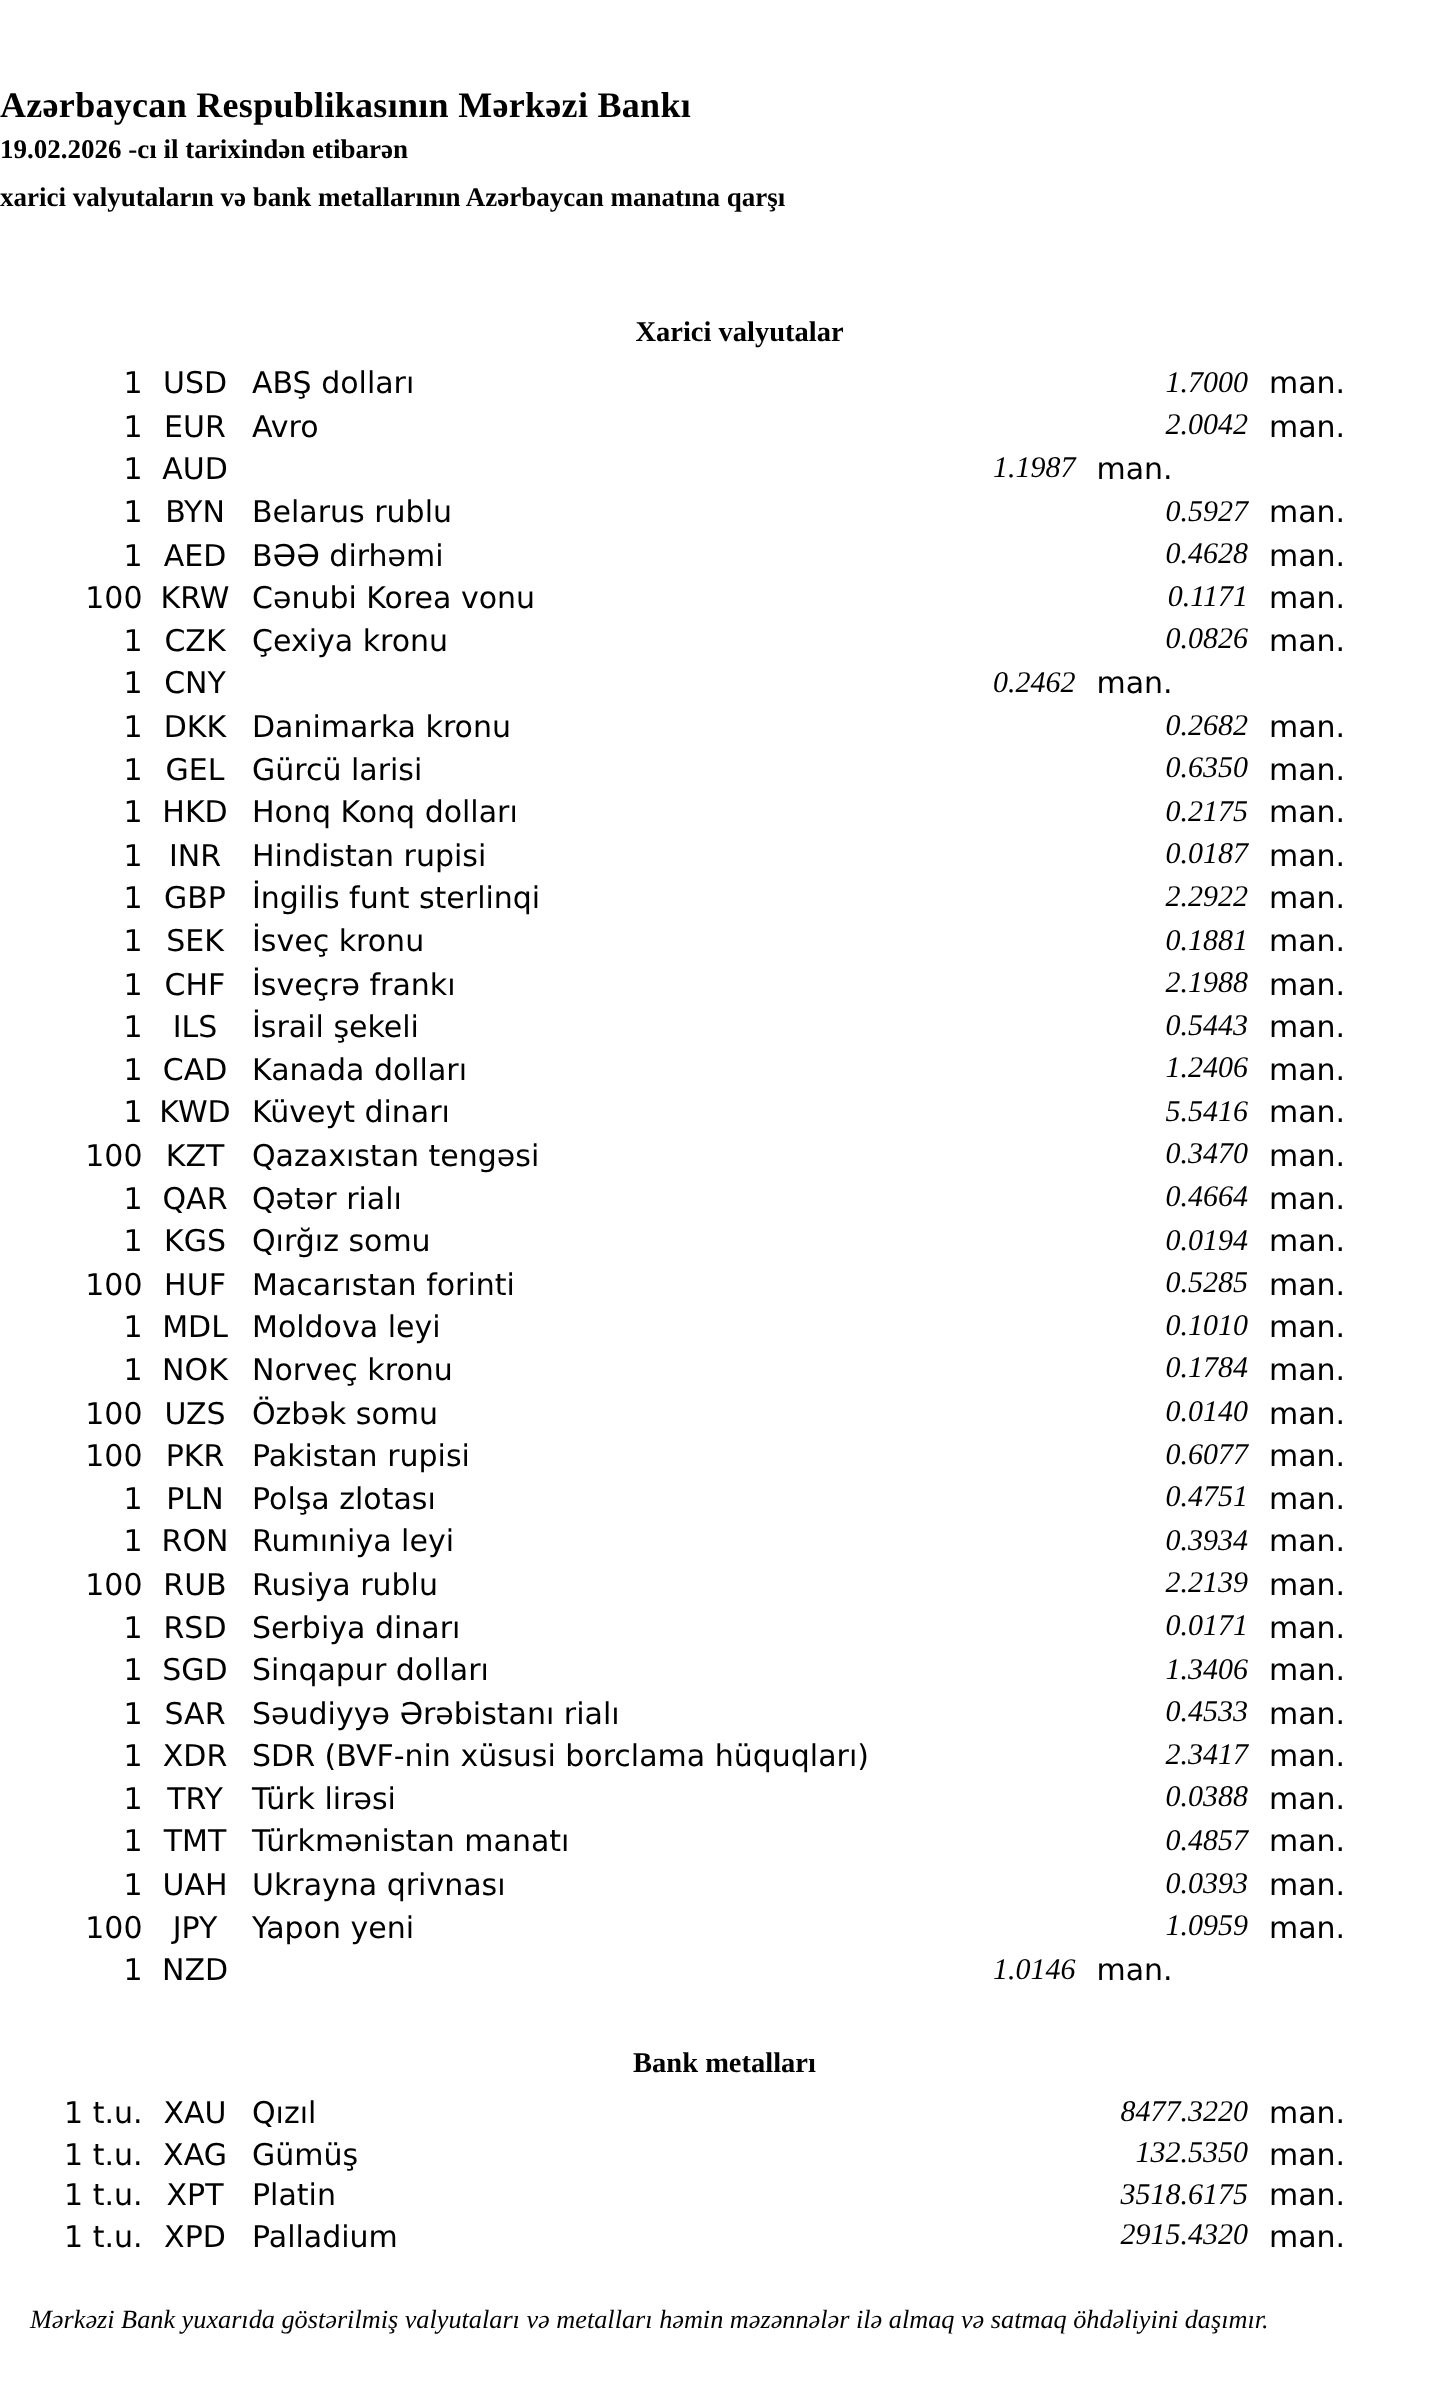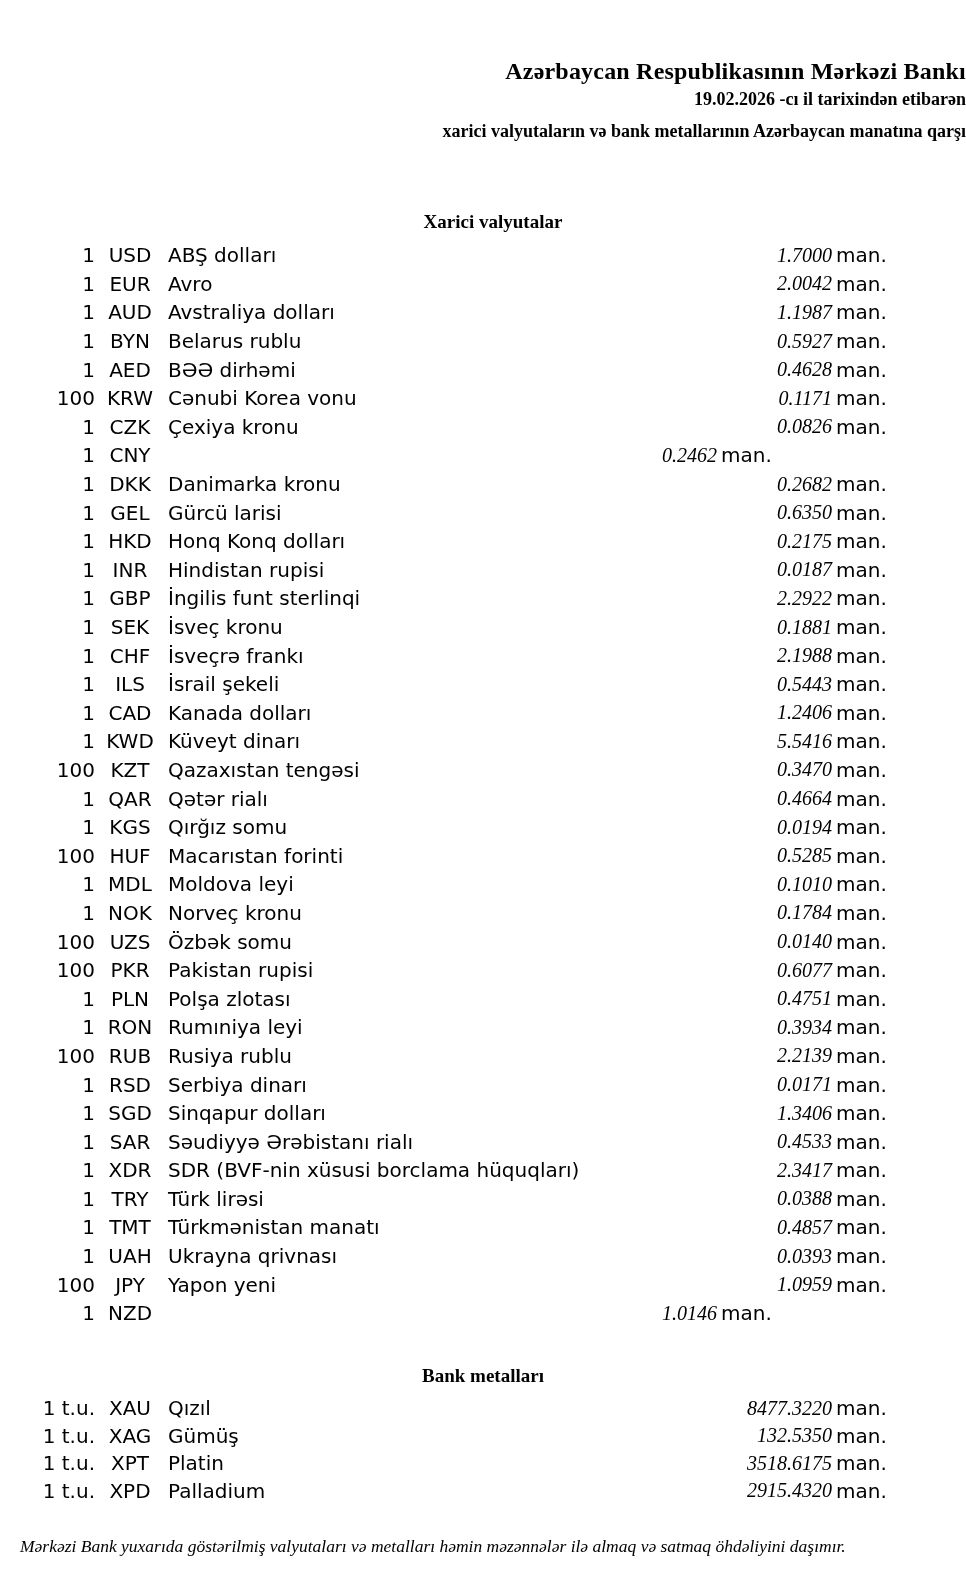--- a/index.html
+++ b/index.html
@@ -13,21 +13,21 @@
     position: relative;
     color: #000000;
     font-family: "DejaVu Sans", sans-serif;
     overflow: hidden;
   }
   .doc {
     width: 966px;
     height: 1594px;
   }
   .doc-header {
-    text-align: right;
+    text-align: left;
     font-family: "Liberation Serif", serif;
     font-weight: bold;
     padding-top: 56px;
   }
   .doc-title {
     font-size: 24px;
     line-height: 30px;
     letter-spacing: 0.2px;
   }
   .doc-date-line {
@@ -84,21 +84,21 @@
     font-size: 20px;
   }
   .cell-rate {
     text-align: right;
     font-family: Liberation Serif, serif;
     font-style: italic;
     font-size: 20px;
   }
   .cell-unit {
     text-align: left;
-    padding-left: 4px;
+    padding-left: 14px;
     font-size: 20px;
   }
   .doc-footer {
     margin-top: 30px;
     padding-left: 20px;
     font-family: "Liberation Serif", serif;
     font-style: italic;
     font-size: 17.5px;
     line-height: 22px;
   }
@@ -130,21 +130,20 @@
         <span class="cell cell-qty">1</span>
         <span class="cell cell-code">EUR</span>
         <span class="cell cell-name">Avro</span>
         <span class="cell cell-rate">2.0042</span>
         <span class="cell cell-unit">man.</span>
       </div>
 
       <div class="rate-row">
         <span class="cell cell-qty">1</span>
         <span class="cell cell-code">AUD</span>
-        <span class="cell cell-name">Avstraliya dolları</span>
         <span class="cell cell-rate">1.1987</span>
         <span class="cell cell-unit">man.</span>
       </div>
 
       <div class="rate-row">
         <span class="cell cell-qty">1</span>
         <span class="cell cell-code">BYN</span>
         <span class="cell cell-name">Belarus rublu</span>
         <span class="cell cell-rate">0.5927</span>
         <span class="cell cell-unit">man.</span>

